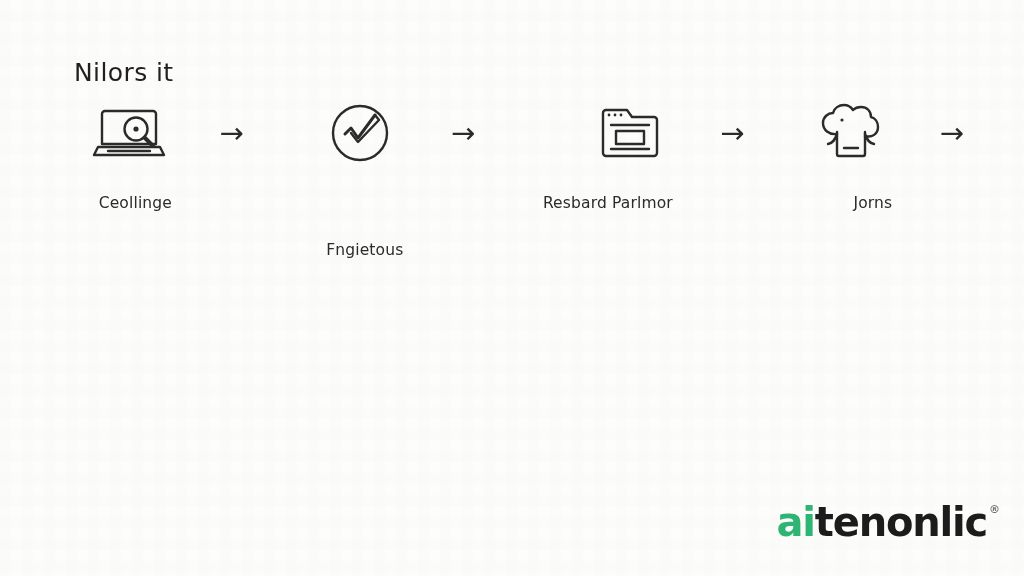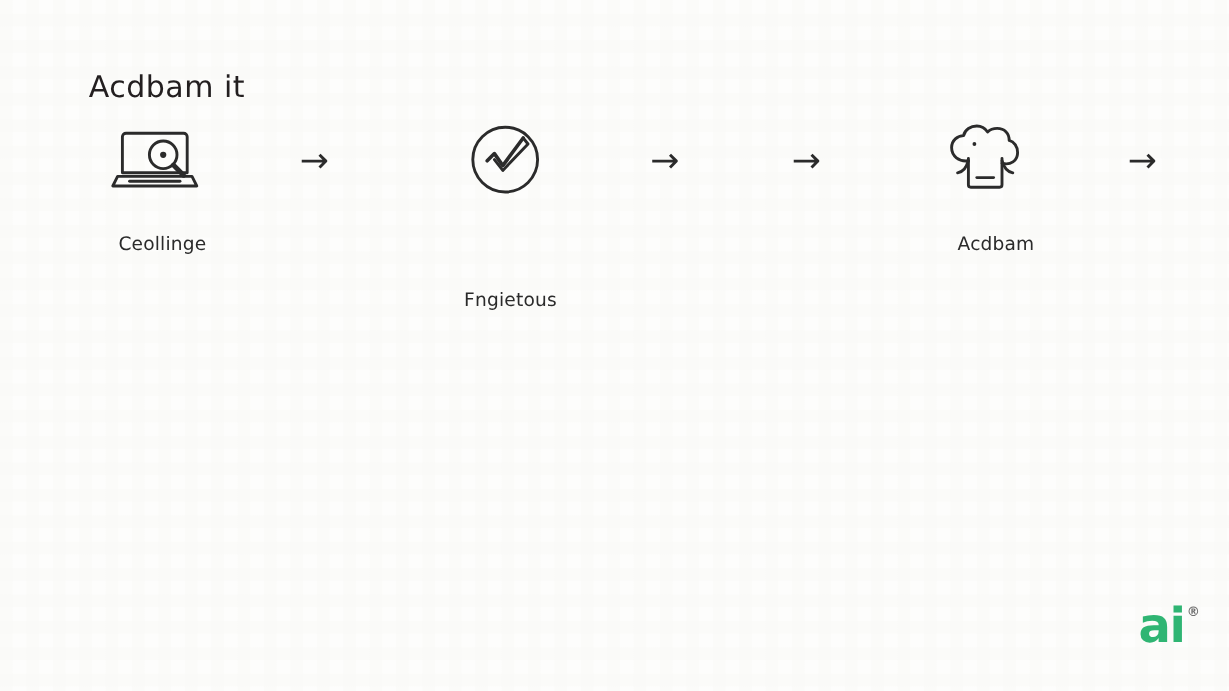--- a/index.html
+++ b/index.html
@@ -132,21 +132,21 @@
     letter-spacing: 0;
   }
 </style>
 </head>
 <body>
 
 <div id="slide">
 
   <div id="texture-wash"></div>
 
-  <div id="title">Acdbam it</div>
+  <div id="title">Nilors it</div>
 
   <div id="flow">
 
     <div class="step step-0">
       <div class="step-icon">
         <svg width="74" height="60" viewBox="0 0 74 60" fill="none" stroke="#2b2b2b" stroke-width="2.4" stroke-linecap="round" stroke-linejoin="round">
           <path d="M13 8 h48 a3 3 0 0 1 3 3 v30 h-54 v-30 a3 3 0 0 1 3 -3 z"></path>
           <path d="M6 44 h62 l4 8 h-70 z"></path>
           <path d="M16 48 h42"></path>
           <circle cx="44" cy="26" r="11.5" fill="#fcfcfb"></circle>
@@ -165,40 +165,55 @@
           <circle cx="31" cy="31" r="27"></circle>
           <path d="M16 32 L22 26 L29 36 L46 13" stroke-width="3"></path>
           <path d="M46 13 L50 18 L29 40 L22 31" stroke-width="2.4"></path>
         </svg>
       </div>
       <div class="step-label">Fngietous</div>
     </div>
 
     <div class="arrow arrow-gap">→</div>
 
+    <div class="step step-2">
+      <div class="step-icon">
+        <svg width="62" height="60" viewBox="0 0 62 60" fill="none" stroke="#2b2b2b" stroke-width="2.4" stroke-linecap="round" stroke-linejoin="round">
+          <path d="M4 10 a3 3 0 0 1 3 -3 h21 l5 7 h22 a3 3 0 0 1 3 3 v33 a3 3 0 0 1 -3 3 h-48 a3 3 0 0 1 -3 -3 z"></path>
+          <circle cx="10" cy="12" r="1.4" fill="#2b2b2b" stroke="none"></circle>
+          <circle cx="16" cy="12" r="1.4" fill="#2b2b2b" stroke="none"></circle>
+          <circle cx="22" cy="12" r="1.4" fill="#2b2b2b" stroke="none"></circle>
+          <path d="M12 22 h38"></path>
+          <rect x="17" y="28" width="28" height="13"></rect>
+          <path d="M12 46 h38"></path>
+        </svg>
+      </div>
+      <div class="step-label">Resbard Parlmor</div>
+    </div>
 
     <div class="arrow arrow-gap">→</div>
 
     <div class="step step-3">
       <div class="step-icon">
         <svg width="64" height="62" viewBox="0 0 64 62" fill="none" stroke="#2b2b2b" stroke-width="2.4" stroke-linecap="round" stroke-linejoin="round">
           <path d="M20 32 c-8 1 -14 -4 -14 -11 c0 -6 5 -10 10 -10 c1 -5 6 -8 11 -8 c4 0 7 2 9 5 c2 -2 5 -3 8 -3 c6 0 10 4 10 10 c4 1 7 5 7 10 c0 7 -6 11 -13 9"></path>
           <path d="M20 32 c-2 6 -4 9 -9 10"></path>
           <path d="M48 32 c2 6 4 9 9 10"></path>
           <path d="M20 30 v22 a2 2 0 0 0 2 2 h24 a2 2 0 0 0 2 -2 v-22"></path>
           <path d="M27 46 h14"></path>
           <circle cx="25" cy="18" r="1.6" fill="#2b2b2b" stroke="none"></circle>
         </svg>
       </div>
-      <div class="step-label">Acdbam</div>
+      <div class="step-label">Jorns</div>
     </div>
 
     <div class="arrow arrow-gap">→</div>
 
 
   </div>
 
   <div id="logo">
     <span class="logo-accent">ai</span>
+    <span class="logo-dark">tenonlic</span>
     <span class="logo-mark">®</span>
   </div>
 
 </div>
 
 </body></html>

